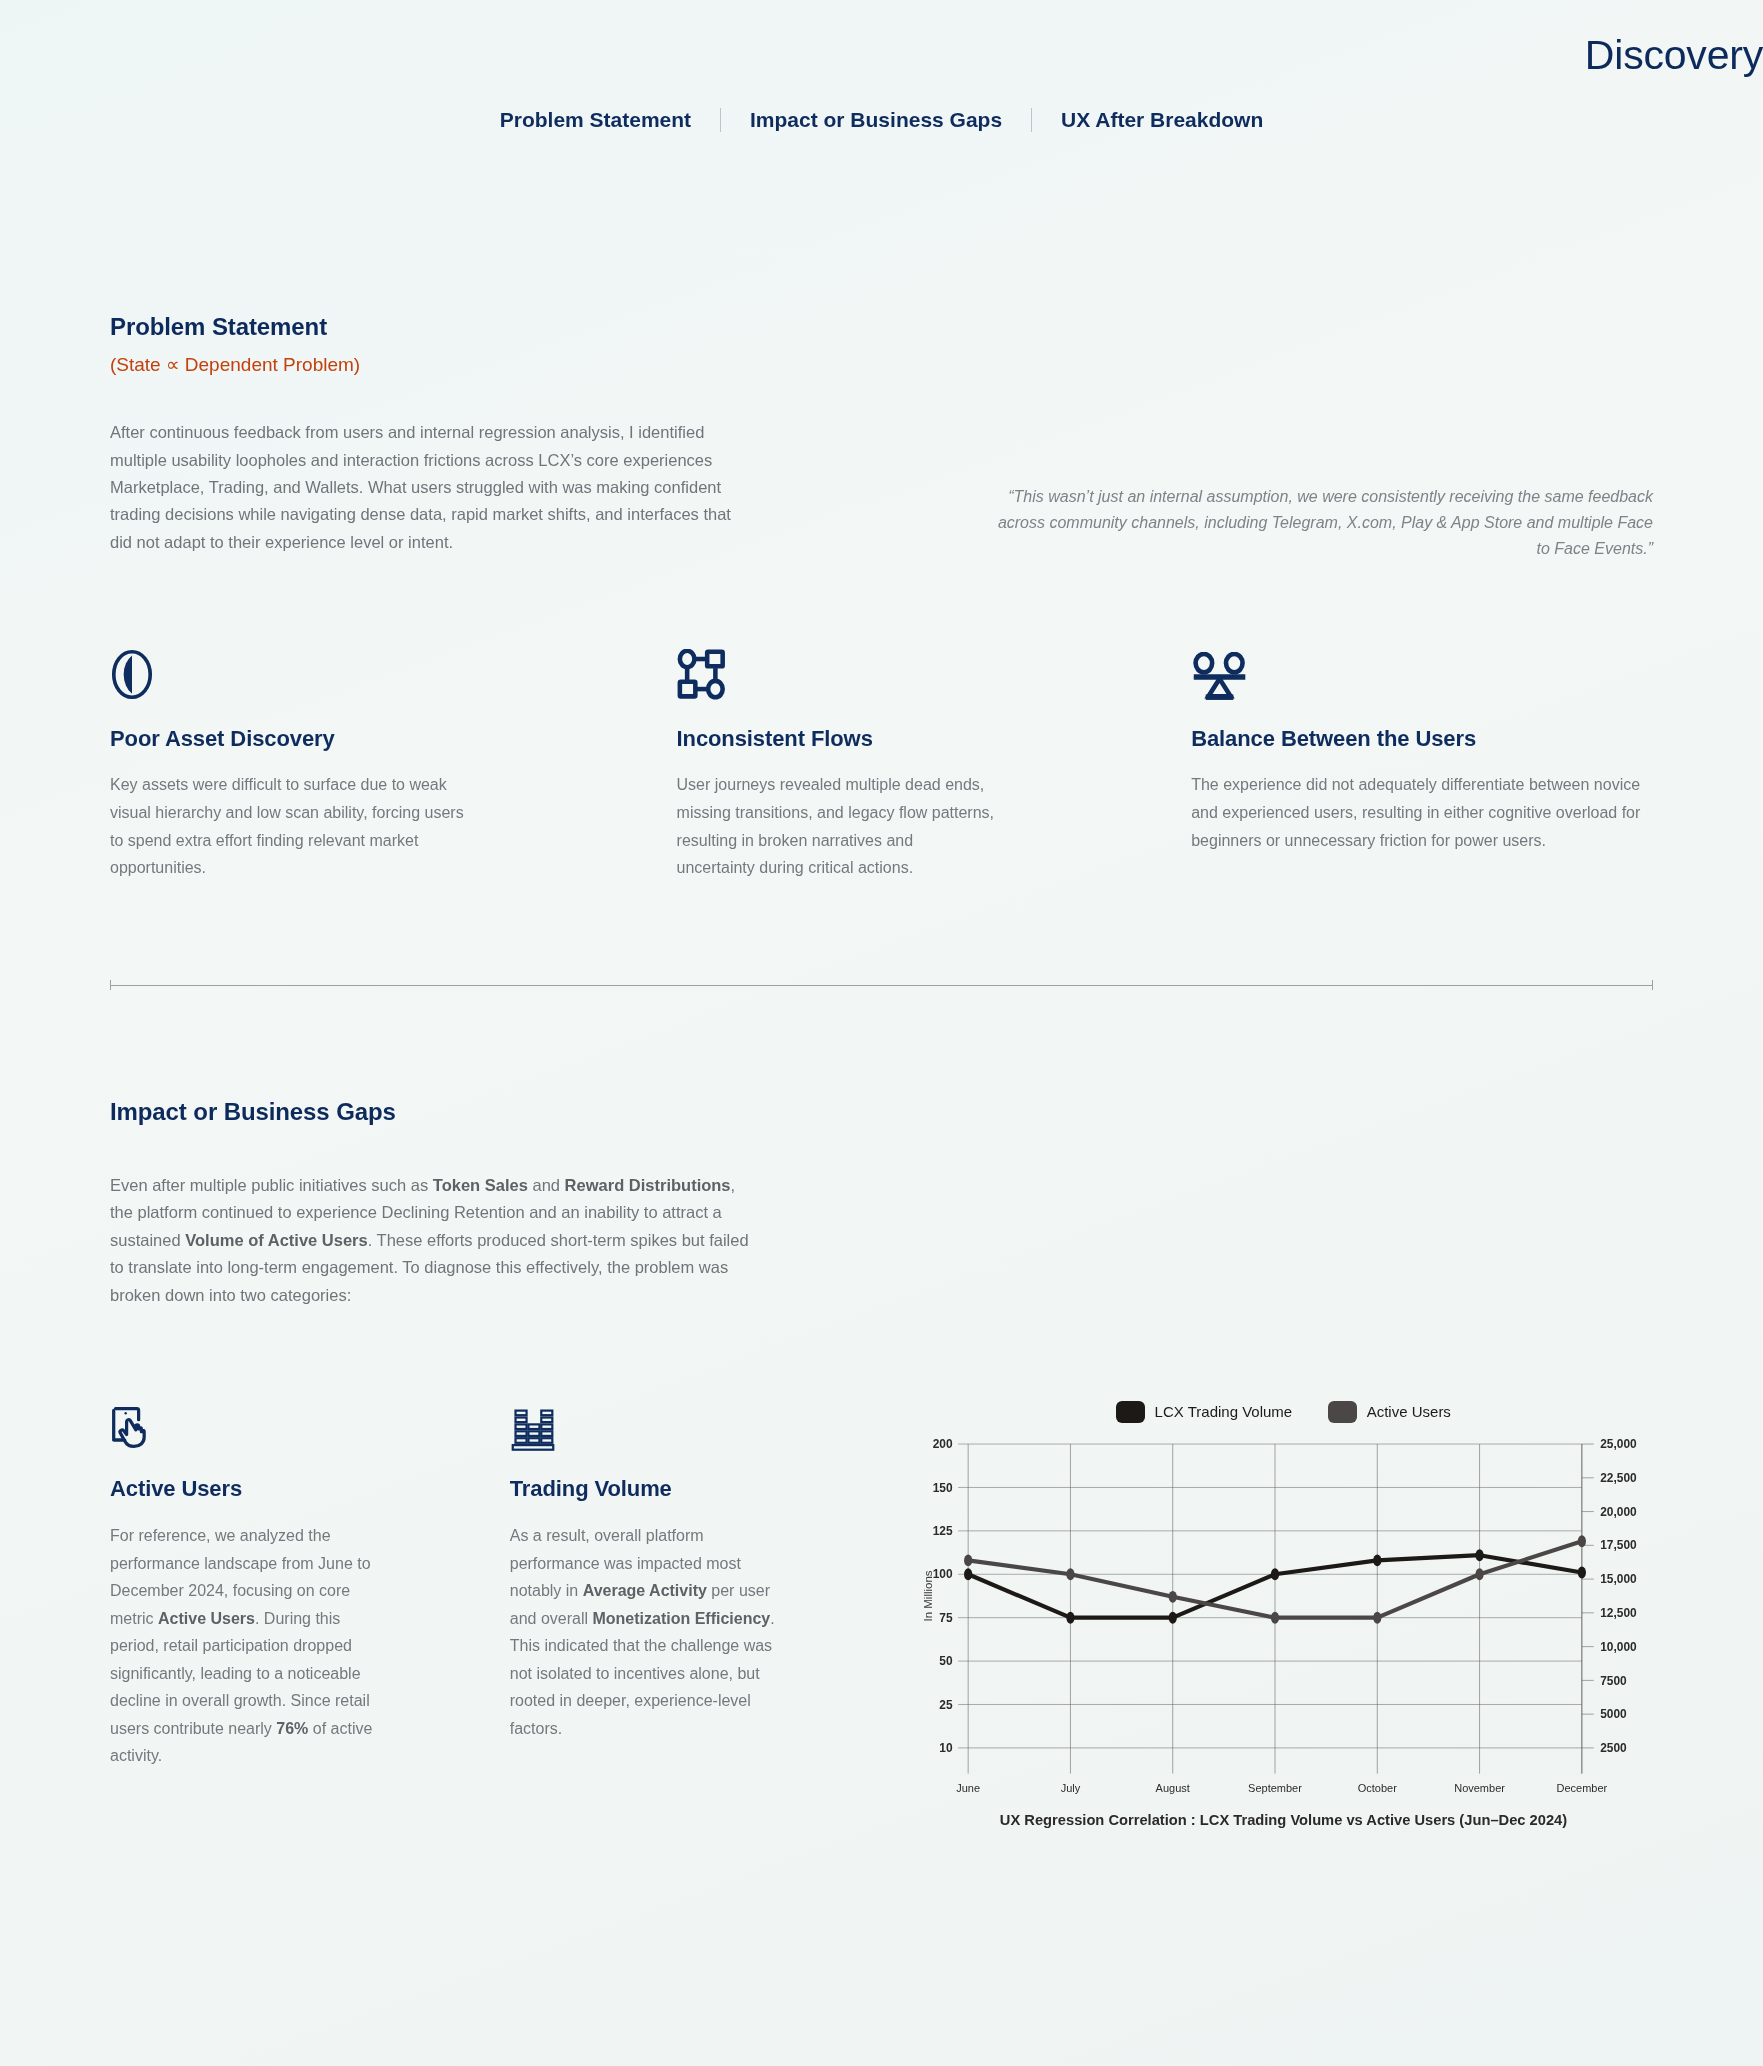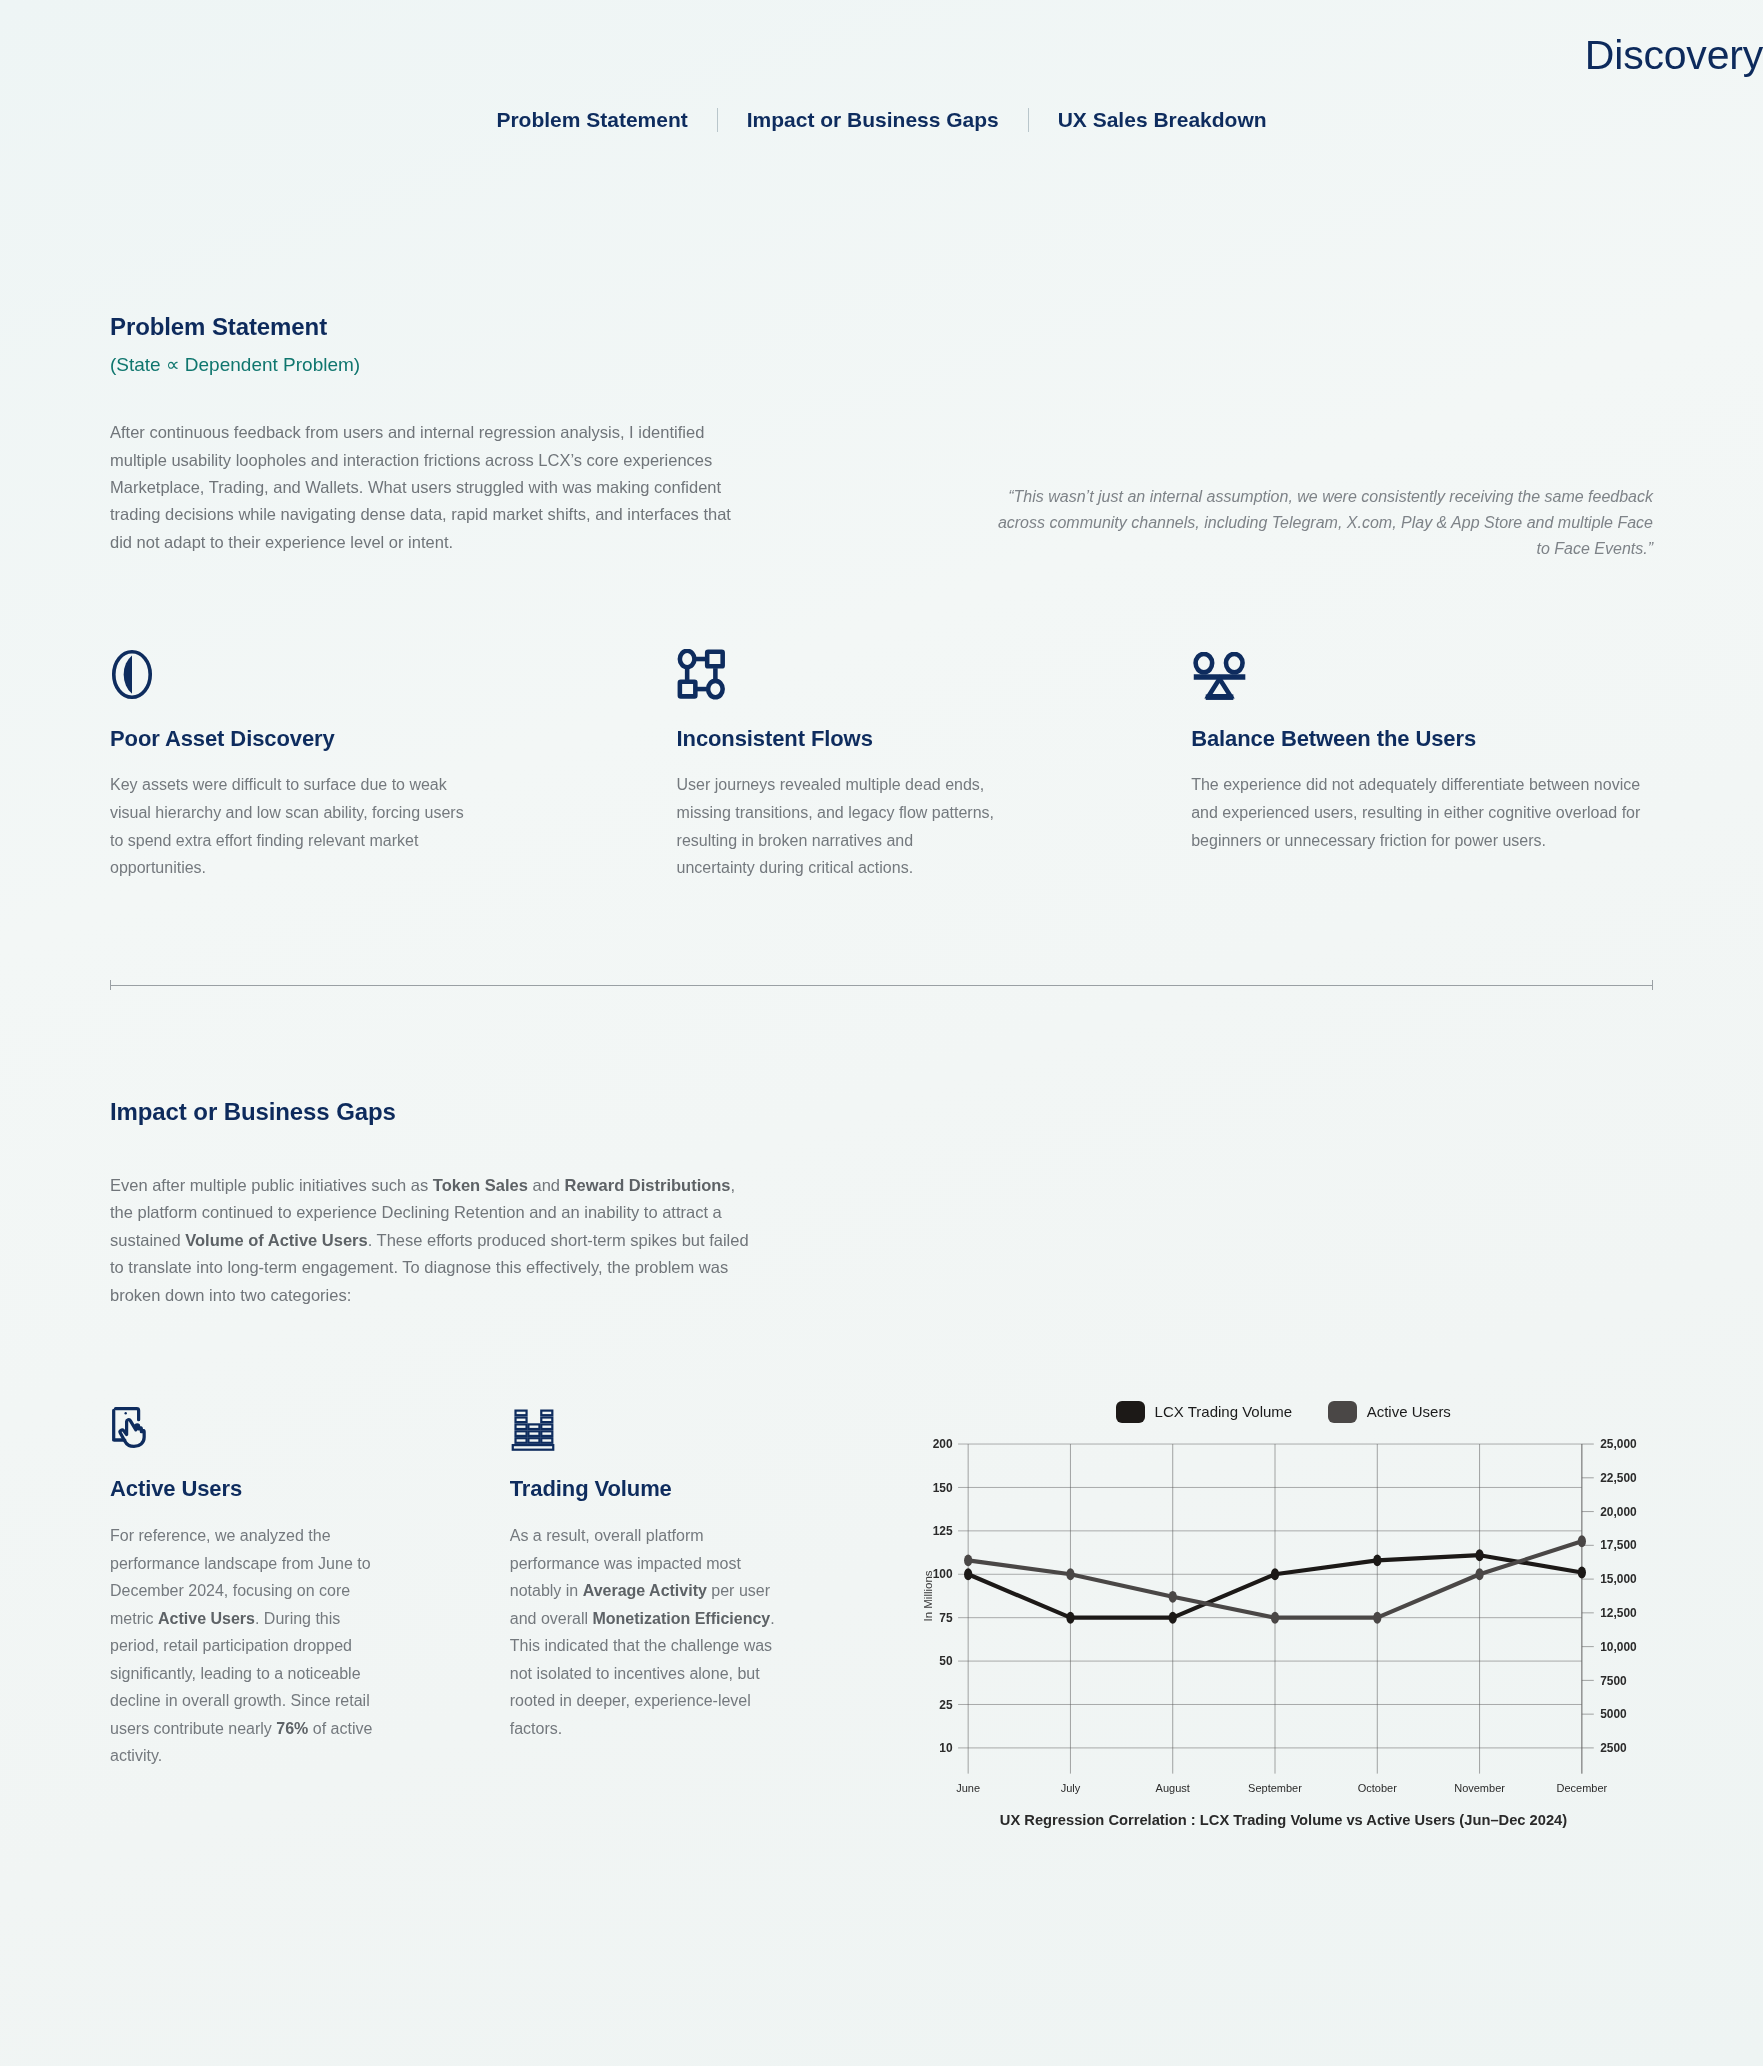--- a/index.html
+++ b/index.html
@@ -52,21 +52,21 @@
   .section-head {
     font-size: 24px;
     font-weight: 700;
     color: #0d2a5c;
     letter-spacing: -0.1px;
   }
   .section-sub {
     margin-top: 12px;
     font-size: 19px;
     font-weight: 400;
-    color: #0f766e;
+    color: #c2410c;
   }
 
   
   .ps-wrap { margin-top: 181px; }
   .ps-body-row {
     margin-top: 43px;
     display: flex;
     justify-content: space-between;
     align-items: flex-start;
     gap: 20px;
@@ -189,21 +189,21 @@
 </head>
 <body>
 
 <div class="page-header">
   <div class="page-title">Discovery</div>
   <div class="nav-row">
     <div class="nav-item">Problem Statement</div>
     <div class="nav-sep"></div>
     <div class="nav-item">Impact or Business Gaps</div>
     <div class="nav-sep"></div>
-    <div class="nav-item">UX Sales Breakdown</div>
+    <div class="nav-item">UX After Breakdown</div>
   </div>
 </div>
 
 <div class="content">
 
   <div class="ps-wrap">
     <div class="section-head">Problem Statement</div>
     <div class="section-sub">(State ∝ Dependent Problem)</div>
 
     <div class="ps-body-row">

